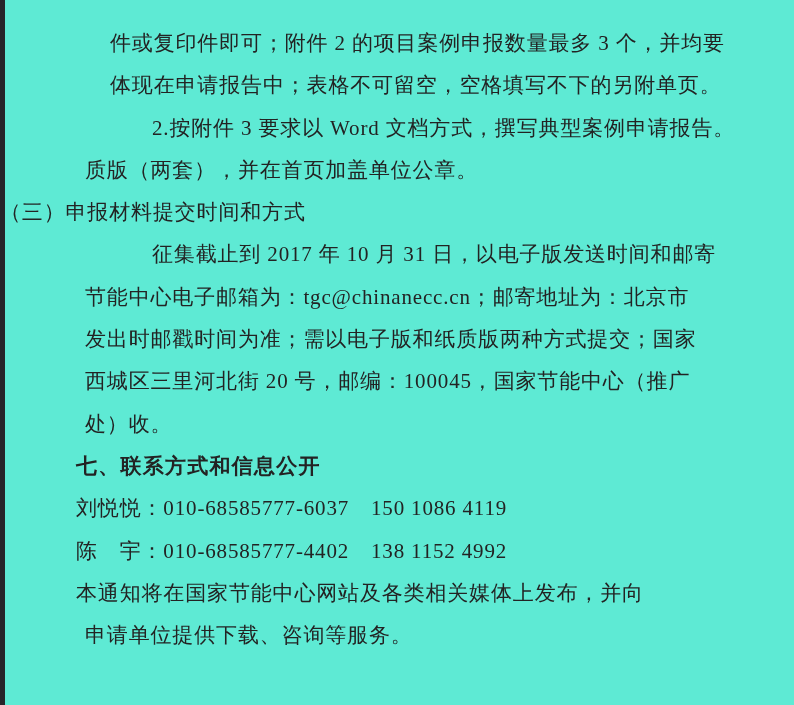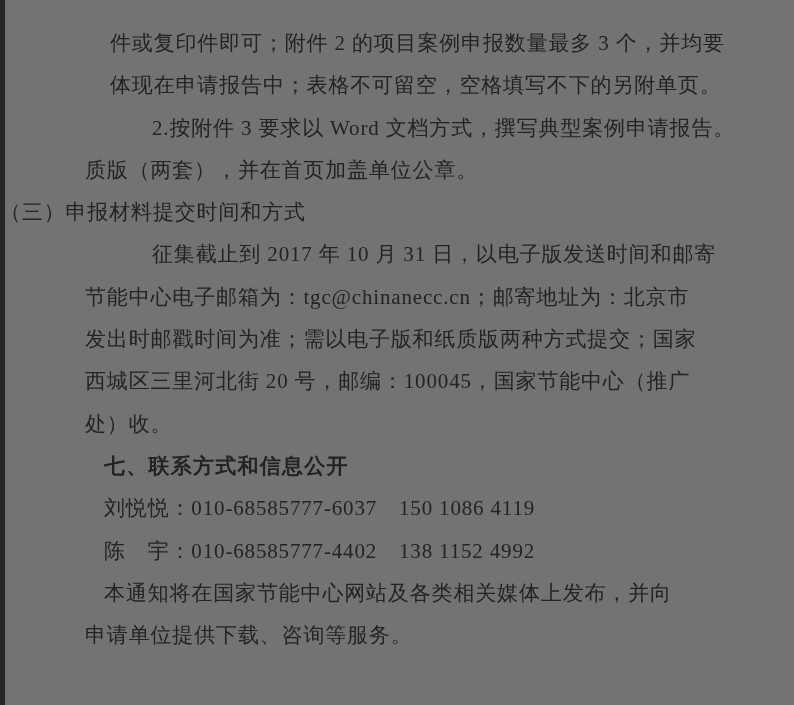--- a/index.html
+++ b/index.html
@@ -4,21 +4,21 @@
 <style>
   html, body {
     margin: 0;
     padding: 0;
     background: #ffffff;
   }
   .page {
     position: relative;
     width: 794px;
     height: 705px;
-    background: #737373;
+    background: #5eead4;
     overflow: hidden;
     font-family: "Liberation Serif", "DejaVu Serif", serif;
     color: #232323;
   }
   .scan-edge {
     position: absolute;
     left: 0;
     top: 0;
     width: 5px;
     height: 705px;
@@ -40,21 +40,21 @@
   }
   
   .ind-a { padding-left: 110px; }
   
   .ind-b { padding-left: 85px; }
   
   .ind-p { padding-left: 152px; }
   
   .ind-k { }
   
-  .ind-c { padding-left: 104px; }
+  .ind-c { padding-left: 76px; }
   .kaiti {
     font-family: "Liberation Serif", "DejaVu Serif", serif;
   }
   .hei-bold {
     font-family: "Liberation Sans", "DejaVu Sans", sans-serif;
     font-weight: bold;
     letter-spacing: 0.06em;
   }
 </style>
 </head>

